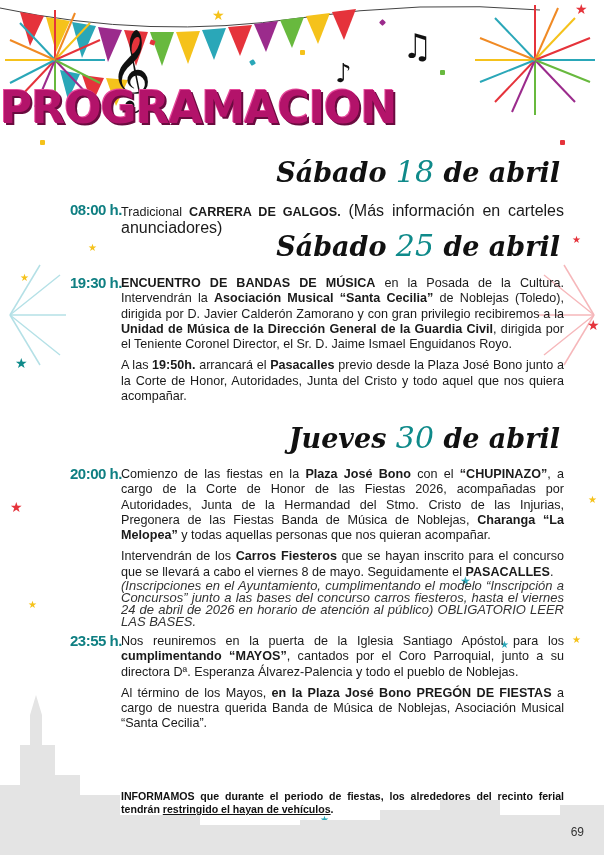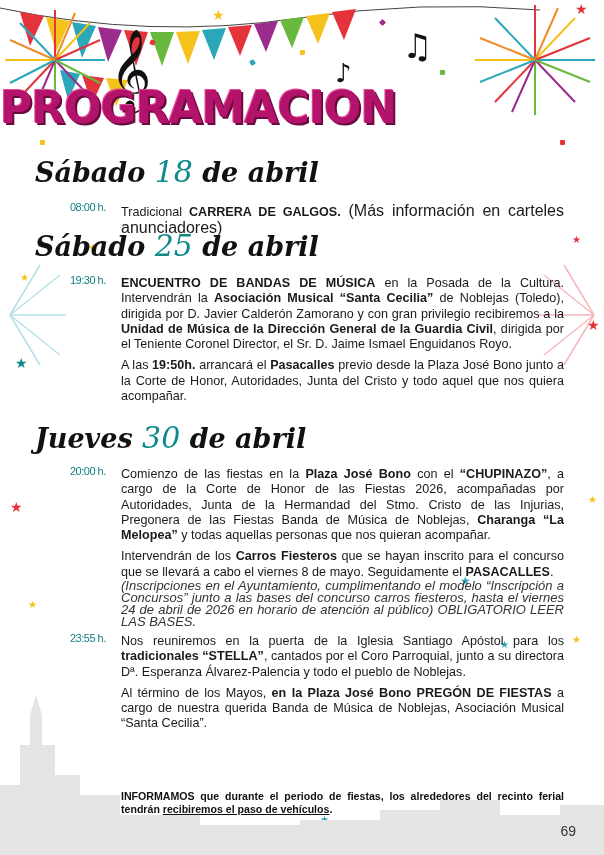--- a/index.html
+++ b/index.html
@@ -18,48 +18,48 @@
       position: absolute; top: 82px; left: 0; width: 547px; text-align: left;
       font-family: "DejaVu Sans", sans-serif; font-weight: 900; font-size: 44px;
       letter-spacing: -1px; color: #b3136a;
       text-shadow: 2px 2px 0 #6a0b3f, -1px -1px 0 #e64a9b;
     }
     .clef { position: absolute; top: 28px; left: 110px; font-size: 70px; color: #111; font-family: "DejaVu Serif", serif; }
     .note1 { position: absolute; top: 26px; left: 402px; font-size: 34px; color: #111; font-family: "DejaVu Sans", sans-serif; }
     .note2 { position: absolute; top: 58px; left: 335px; font-size: 26px; color: #111; font-family: "DejaVu Sans", sans-serif; }
 
     .day-heading {
-      position: absolute; left: 0; width: 560px; text-align: left;
+      position: absolute; left: 0; width: 560px; text-align: right;
       font-family: "DejaVu Serif", serif; font-style: italic; font-weight: bold;
       font-size: 27px; color: #111; padding-left: 35px;
     }
     .day-heading .num { color: #0f8a8a; font-weight: normal; font-size: 30px; }
 
     .time {
       position: absolute; left: 70px; font-family: "Liberation Sans", sans-serif;
-      font-weight: normal; font-size: 11px; color: #0f7f82; letter-spacing: -0.5px;
+      font-weight: bold; font-size: 15px; color: #0f7f82; letter-spacing: -0.5px;
     }
     .block {
       position: absolute; left: 121px; width: 443px;
       font-size: 12.6px; line-height: 15.3px; text-align: justify; color: #1a1a1a;
     }
     .block p { margin-bottom: 6px; }
     .block b { font-weight: bold; }
     .note-italic { font-style: italic; font-size: 13px; line-height: 12px; color: #333; }
     .small { font-size: 16px; }
     .u { text-decoration: underline; }
 
     .footer-note {
       position: absolute; left: 121px; top: 790px; width: 443px;
       font-size: 10.6px; line-height: 13px; font-weight: bold; text-align: justify; color: #111;
     }
     .footer-note .u { text-decoration: underline; }
 
     .skyline { position: absolute; left: 0; bottom: 0; width: 604px; height: 180px; }
-    .page-number { position: absolute; right: 28px; bottom: 16px; font-size: 14px; color: #333; }
+    .page-number { position: absolute; right: 20px; bottom: 16px; font-size: 12px; color: #333; }
   </style>
 </head>
 <body>
 
 <div class="page">
 
   <svg class="bunting" viewBox="0 0 604 110">
     <path d="M0 8 Q150 40 300 18 Q420 0 540 10" stroke="#444" stroke-width="1" fill="none"></path>
     <polygon points="20,12 44,16 30,46" fill="#e5333b"></polygon>
     <polygon points="46,17 70,21 56,52" fill="#f5c21b"></polygon>
@@ -201,25 +201,25 @@
     </p>
     <p style="margin-bottom:0">
       <span>Intervendrán de los </span><b>Carros Fiesteros</b><span> que se hayan inscrito para el concurso que se llevará a cabo el viernes 8 de mayo. Seguidamente el </span><b>PASACALLES</b><span>.</span>
     </p>
     <p class="note-italic">(Inscripciones en el Ayuntamiento, cumplimentando el modelo “Inscripción a Concursos” junto a las bases del concurso carros fiesteros, hasta el viernes 24 de abril de 2026 en horario de atención al público) OBLIGATORIO LEER LAS BASES.</p>
   </div>
 
   <div class="time" style="top:632px">23:55 h.</div>
   <div class="block" style="top:634px">
     <p>
-      <span>Nos reuniremos en la puerta de la Iglesia Santiago Apóstol para los </span><b>tradicionales “STELLA”</b><span>, cantados por el Coro Parroquial, junto a su directora Dª. Esperanza Álvarez-Palencia y todo el pueblo de Noblejas.</span>
+      <span>Nos reuniremos en la puerta de la Iglesia Santiago Apóstol para los </span><b>cumplimentando “MAYOS”</b><span>, cantados por el Coro Parroquial, junto a su directora Dª. Esperanza Álvarez-Palencia y todo el pueblo de Noblejas.</span>
     </p>
     <p>
       <span>Al término de los Mayos, </span><b>en la Plaza José Bono PREGÓN DE FIESTAS</b><span> a cargo de nuestra querida Banda de Música de Noblejas, Asociación Musical “Santa Cecilia”.</span>
     </p>
   </div>
 
   <div class="footer-note">
-    <span>INFORMAMOS que durante el periodo de fiestas, los alrededores del recinto ferial tendrán </span><span class="u">recibiremos el paso de vehículos</span><span>.</span>
+    <span>INFORMAMOS que durante el periodo de fiestas, los alrededores del recinto ferial tendrán </span><span class="u">restringido el hayan de vehículos</span><span>.</span>
   </div>
 
   <div class="page-number">69</div>
 </div>
 
 </body></html>

